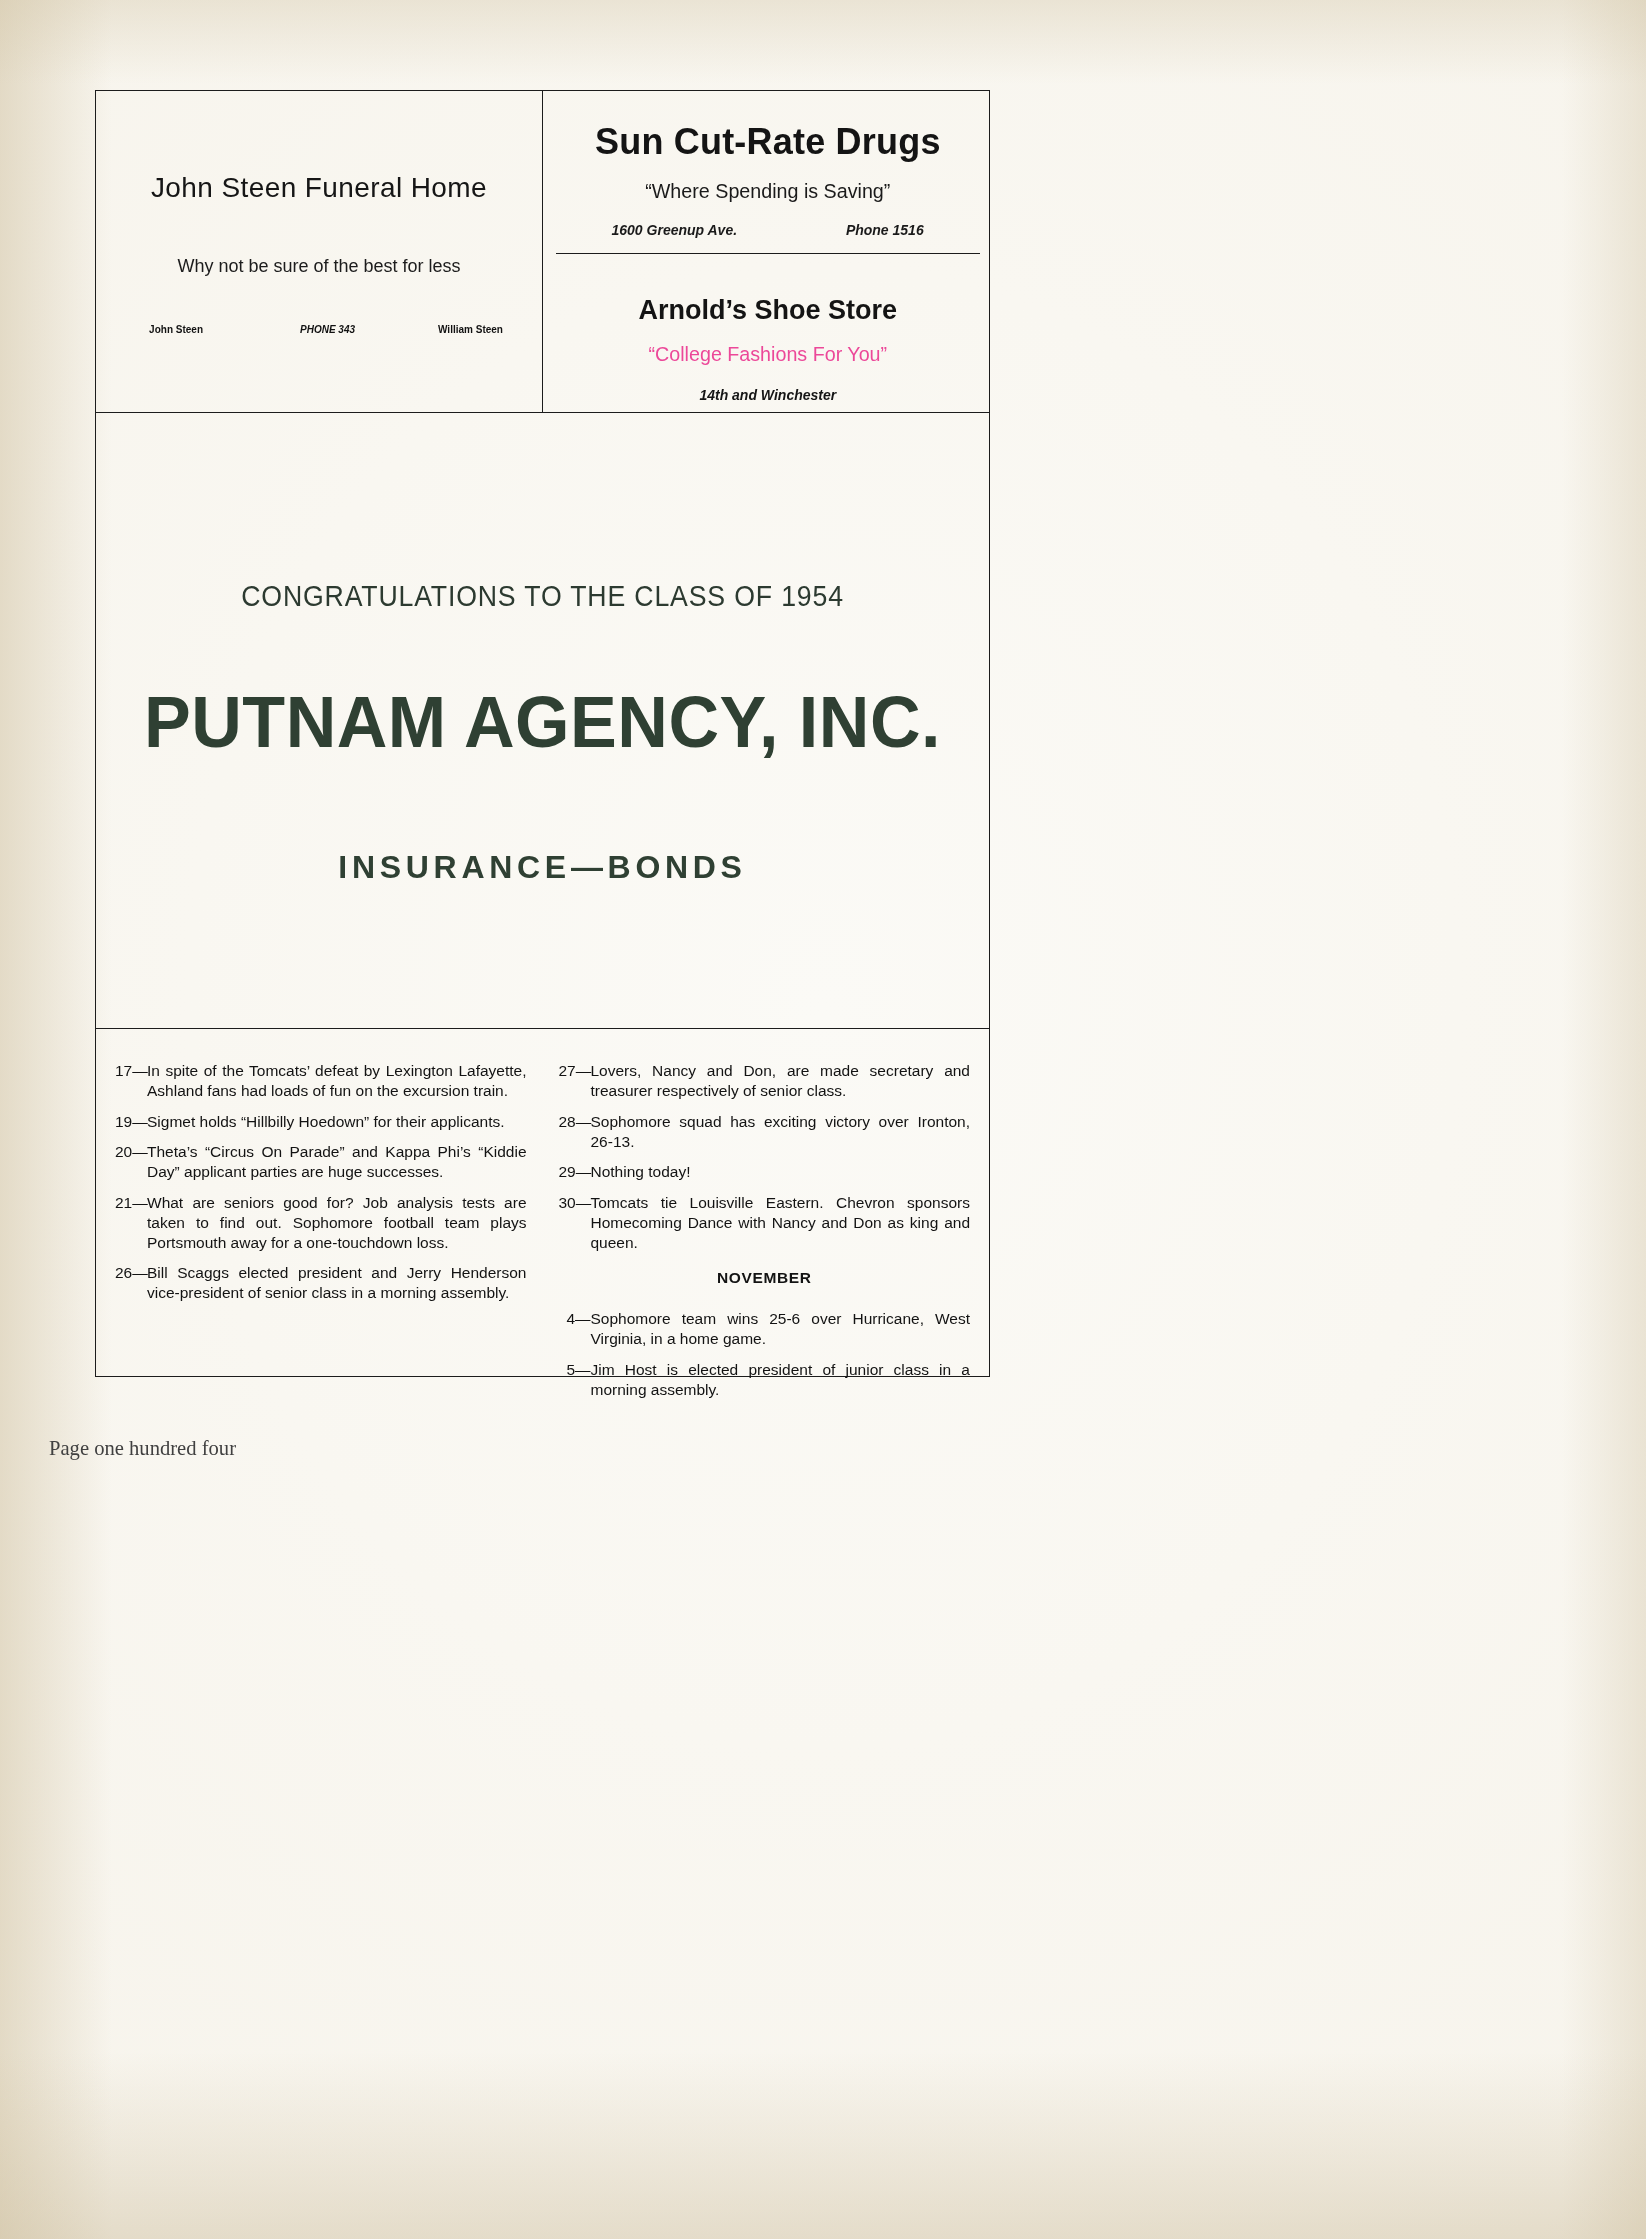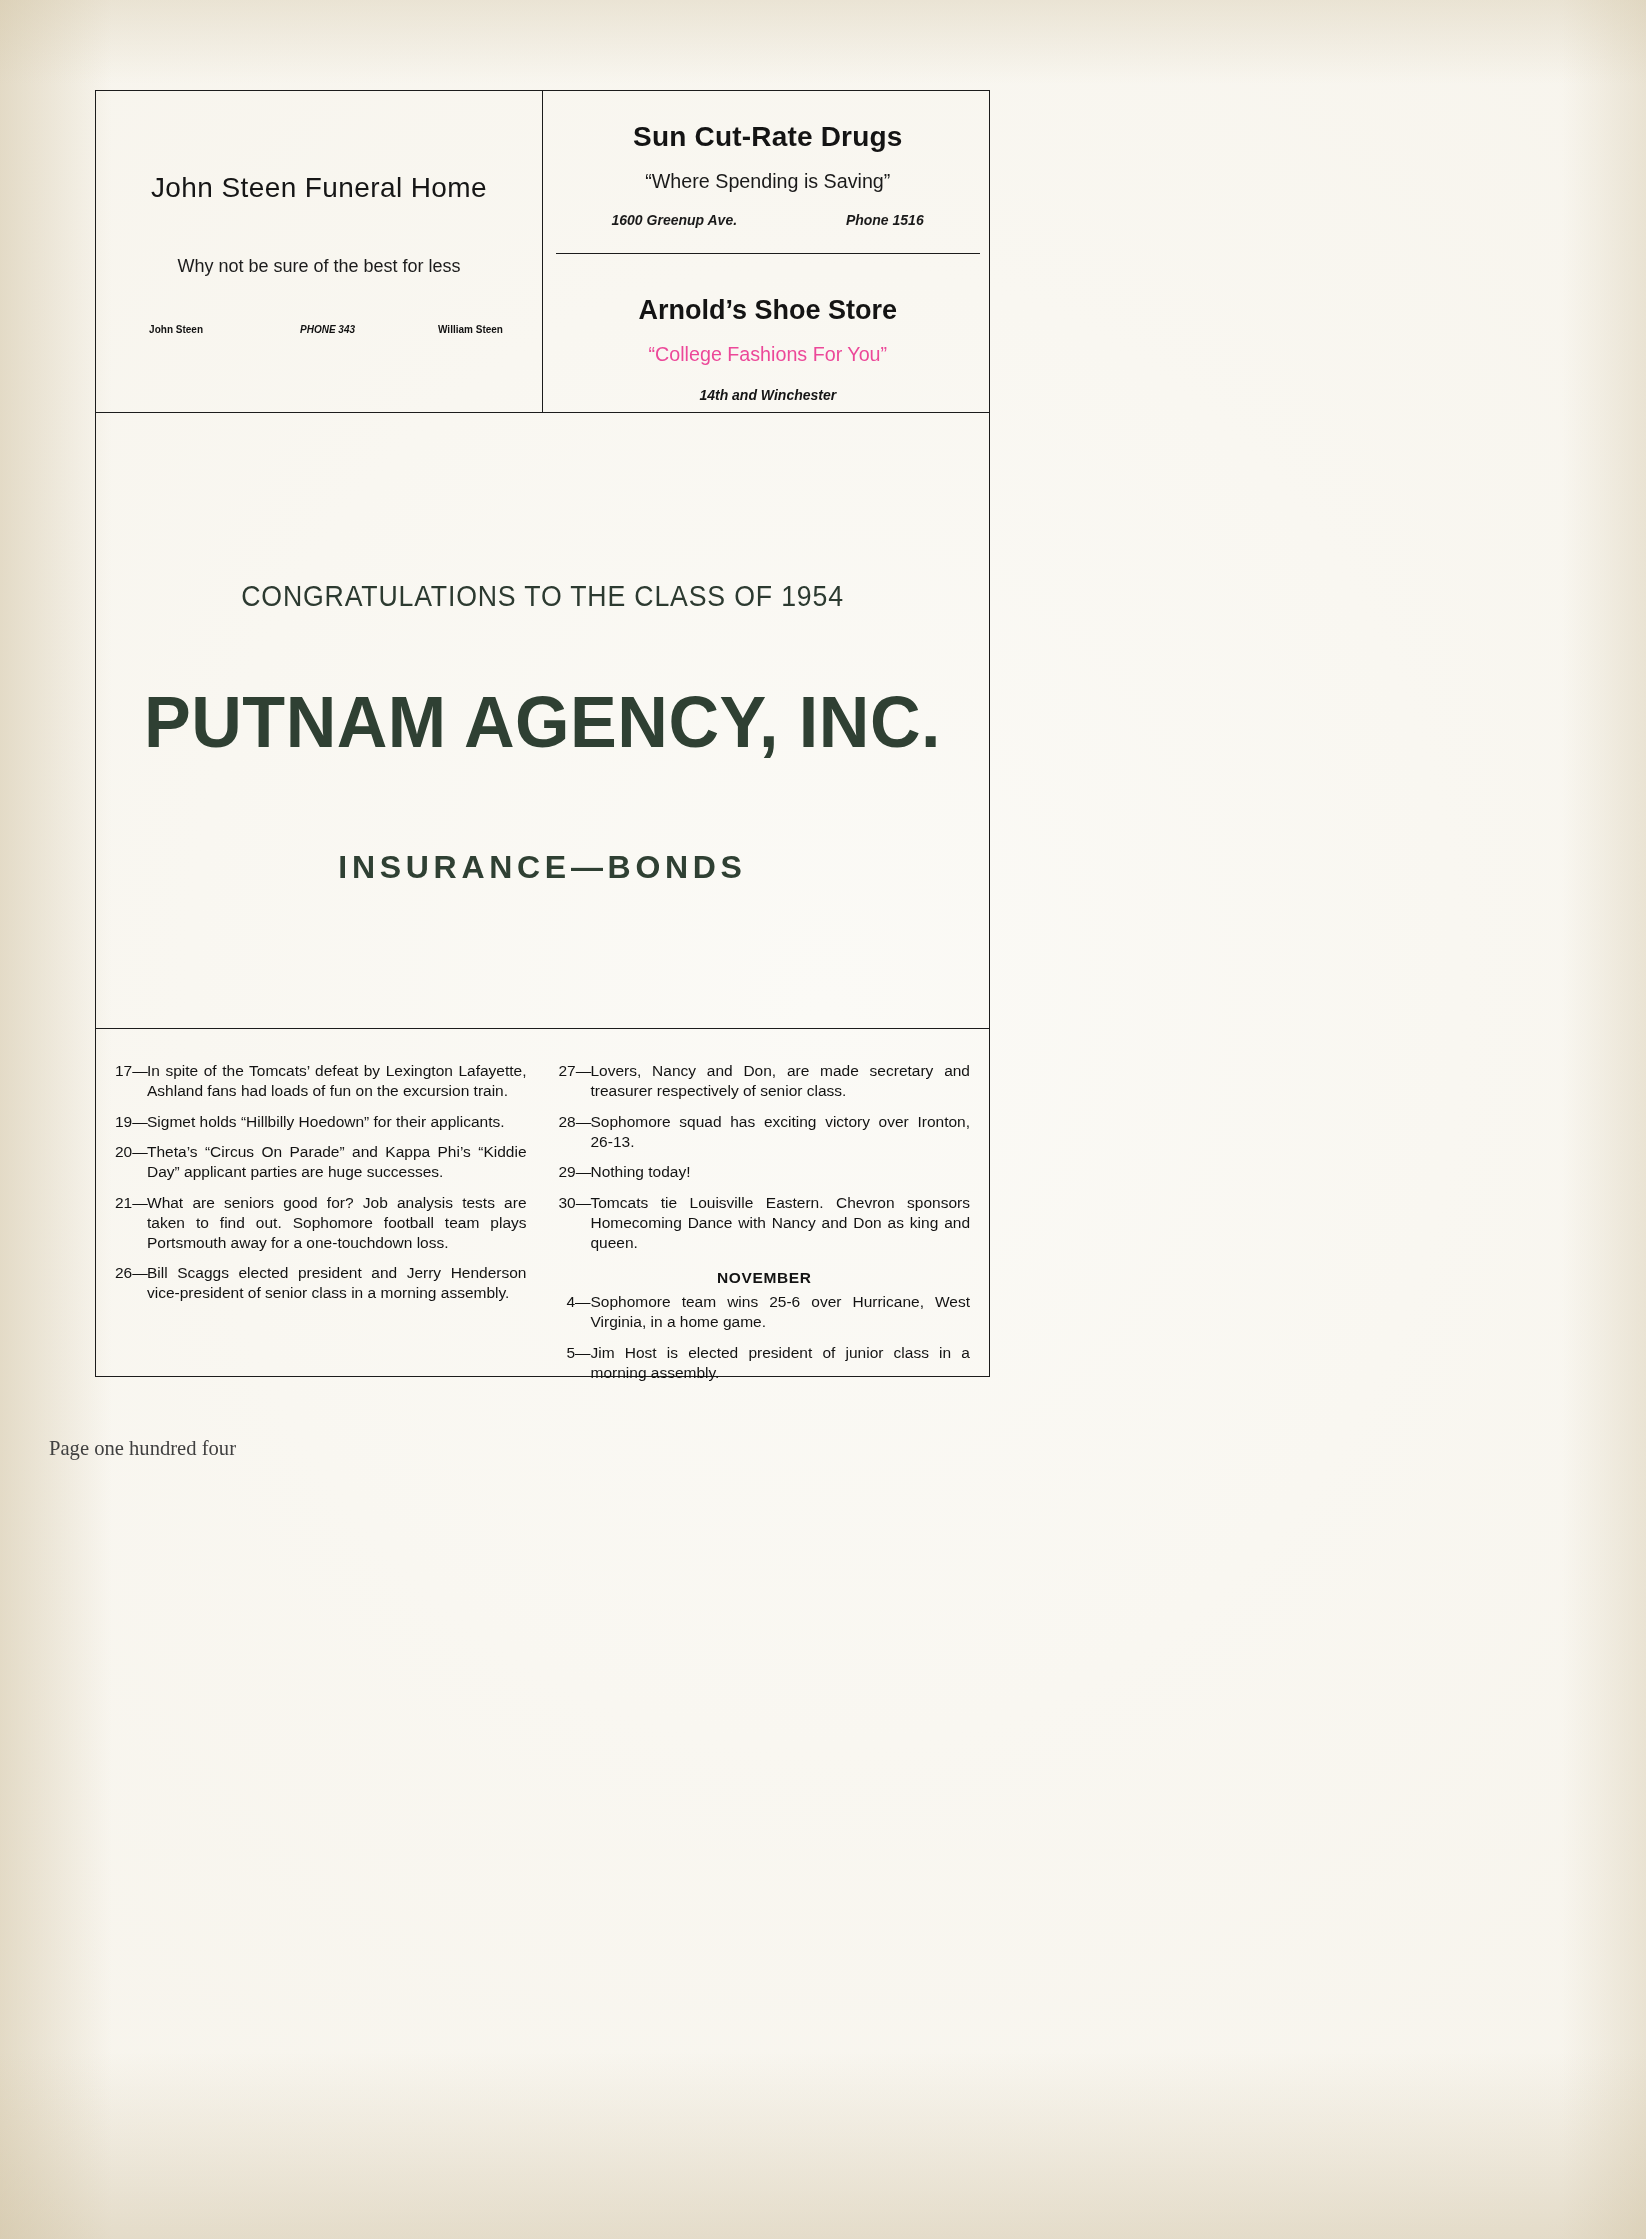--- a/index.html
+++ b/index.html
@@ -116,21 +116,21 @@
     justify-content: center;
     align-items: baseline;
     gap: 8px;
   }
   .funeral-row .c1 { width: 178px; text-align: center; }
   .funeral-row .c2 { width: 141px; text-align: center; font-style: italic; }
   .funeral-row .c3 { width: 159px; text-align: center; }
 
   .sun-name {
     margin-top: 30px;
-    font-size: 28px;
+    font-size: 36px;
     font-weight: bold;
     letter-spacing: 0.2px;
     color: #141414;
   }
   .sun-tag {
     margin-top: 17px;
     font-size: 19.7px;
     color: #1a1a1a;
   }
   .sun-info {
@@ -230,21 +230,21 @@
   .cal-text {
     flex: 1 1 auto;
     text-align: justify;
     hyphens: none;
   }
   .cal-month {
     text-align: center;
     font-weight: bold;
     font-size: 15.5px;
     letter-spacing: 0.6px;
-    margin: 15px 0 4px 0;
+    margin: 15px 0 21px 0;
   }
 
   .page-number {
     position: absolute;
     left: 49px;
     top: 1437px;
     font-family: "Liberation Serif", serif;
     font-size: 20.6px;
     color: #404040;
   }

